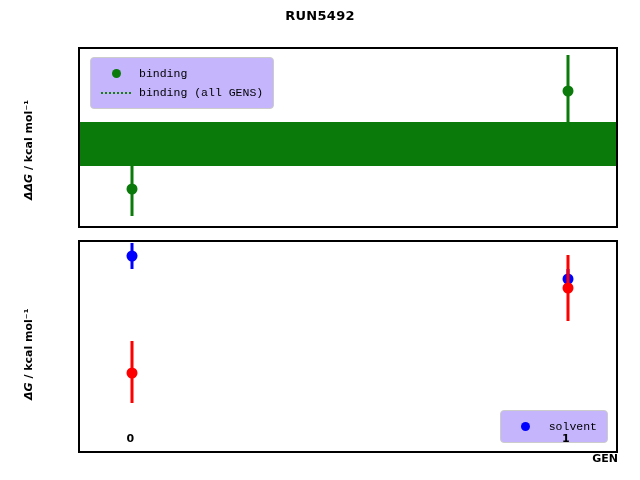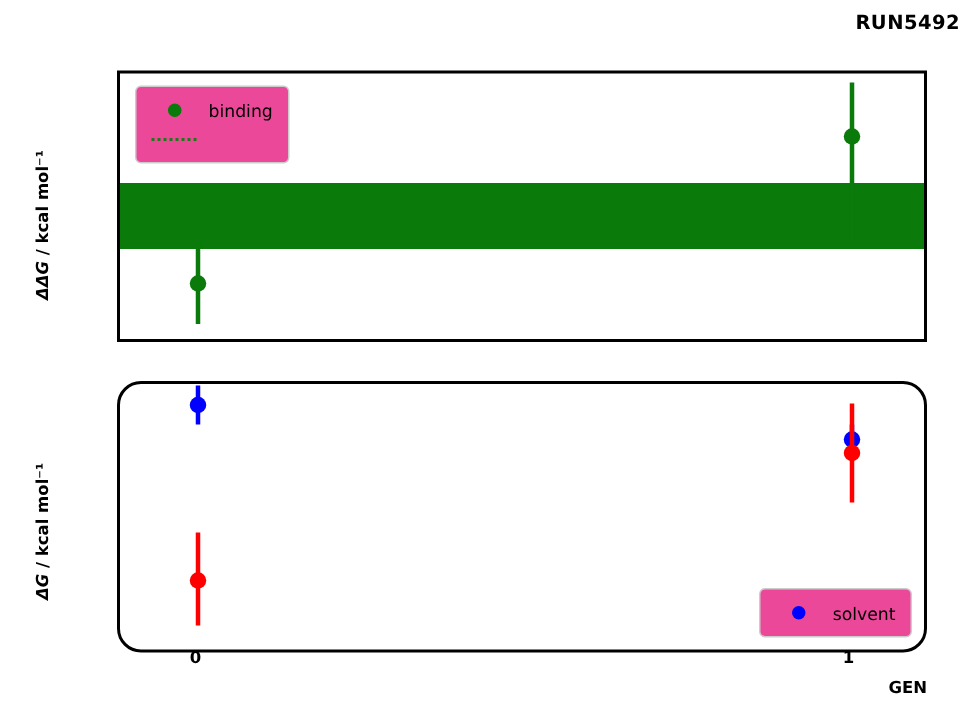--- a/index.html
+++ b/index.html
@@ -13,45 +13,44 @@
     height: 480px;
     background: #ffffff;
     font-family: "DejaVu Sans", sans-serif;
     overflow: hidden;
   }
   .title {
     position: absolute;
     left: 0;
     top: 8px;
     width: 640px;
-    text-align: right;
+    text-align: center;
     font-size: 13px;
     font-weight: bold;
     color: #000000;
     letter-spacing: 0.3px;
   }
   .axes {
     position: absolute;
     box-sizing: border-box;
     border: 2px solid #000000;
     background: #ffffff;
     overflow: hidden;
   }
   #axes-top {
     left: 78px;
     top: 47px;
     width: 540px;
     height: 181px;
   }
   #axes-bottom {
     left: 78px;
-    top: 254px;
+    top: 240px;
     width: 540px;
-    height: 181px;
-    border-radius: 16px;
+    height: 213px;
   }
   
   .ytick {
     position: absolute;
     left: -6px;
     width: 6px;
     height: 0;
     border-top: 2px solid #000000;
   }
   .ytickwrap {
@@ -125,24 +124,25 @@
     position: absolute;
     width: 11px;
     height: 11px;
     border-radius: 50%;
     transform: translate(-50%, -50%);
   }
   
   .legend {
     position: absolute;
     box-sizing: border-box;
-    background: #ec4899;
+    background: #c4b5fd;
     border: 1px solid #cccccc;
     border-radius: 4px;
     padding: 6px 10px 6px 8px;
+    font-family: Liberation Mono, monospace;
   }
   #legend-top {
     left: 10px;
     top: 8px;
   }
   #legend-bottom {
     right: 8px;
     bottom: 8px;
   }
   .legend-row {
@@ -217,20 +217,21 @@
       <div class="legend-row">
         <span class="legend-key">
           <span class="legend-dot" style="background:#0a7a0a"></span>
         </span>
         <span class="legend-label">binding</span>
       </div>
       <div class="legend-row">
         <span class="legend-key">
           <span class="legend-dash"></span>
         </span>
+        <span class="legend-label">binding (all GENS)</span>
       </div>
     </div>
   </div>
 
   <div class="ylabel" id="ylabel-top">
     <span class="sym">ΔΔG</span><span class="unit"> / kcal mol⁻¹</span>
   </div>
 
   <div class="axes" id="axes-bottom">
     <div id="bot-data-layer">

